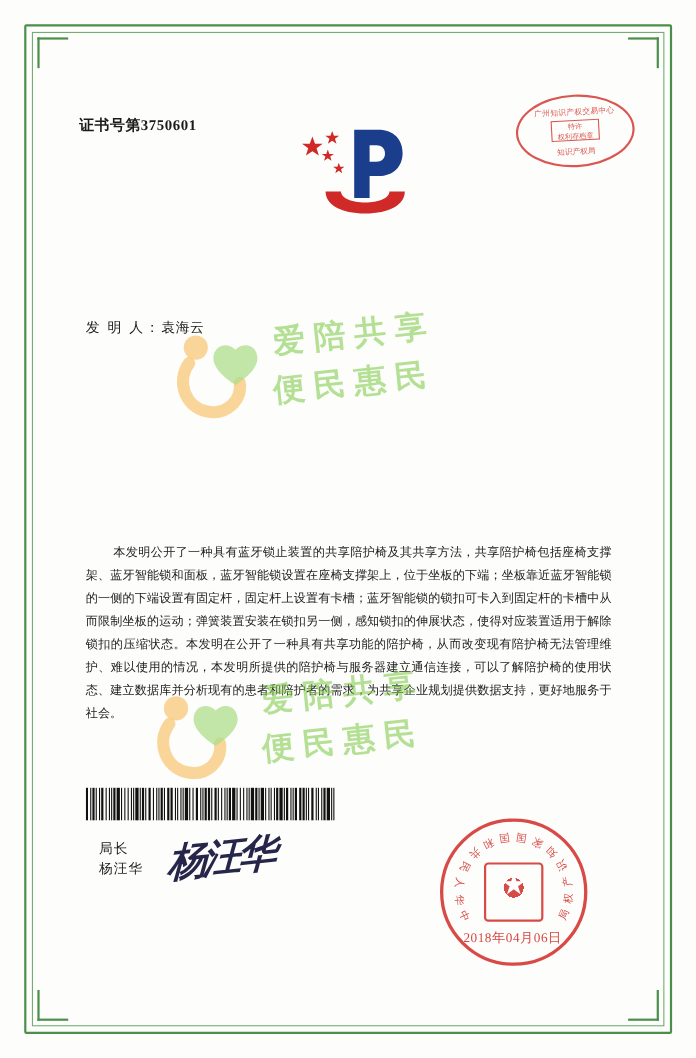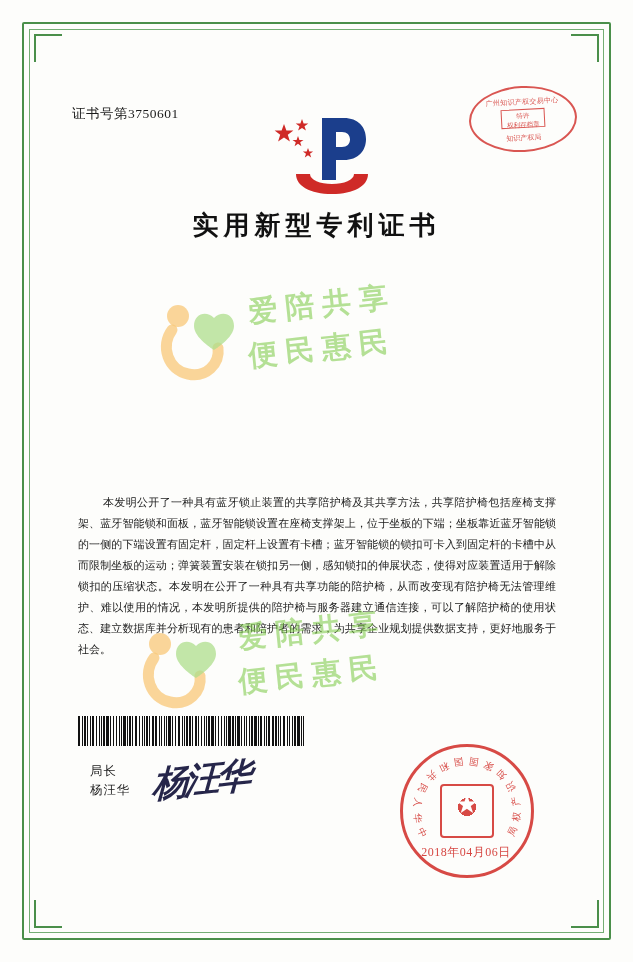--- a/index.html
+++ b/index.html
@@ -46,20 +46,21 @@
   .corner.bl { left: 34px; bottom: 34px; border-right: none; border-top: none; }
   .corner.br { right: 34px; bottom: 34px; border-left: none; border-top: none; }
 
   
   .cert-number {
     position: absolute;
     left: 72px; top: 105px;
     font-size: 13.5px;
     letter-spacing: 0.5px;
     color: #1a1a1a;
+    font-weight: bold;
   }
 
   
   .logo {
     position: absolute;
     left: 262px; top: 108px;
     width: 112px; height: 90px;
   }
 
   
@@ -299,23 +300,25 @@
 
   <div class="stamp-tr">
     <div class="st-l1">广州知识产权交易中心</div>
     <div class="st-box">
       <div>特许</div>
       <div>权利存档章</div>
     </div>
     <div class="st-l3">知识产权局</div>
   </div>
 
-  <div class="doc-title">实用新型专利证书</div>
 
   <div class="fields">
+    <div class="field-row">
+      <span class="field-label">发 明 人：</span><span class="field-value">袁海云</span>
+    </div>
   </div>
 
   <div class="abstract">本发明公开了一种具有蓝牙锁止装置的共享陪护椅及其共享方法，共享陪护椅包括座椅支撑架、蓝牙智能锁和面板，蓝牙智能锁设置在座椅支撑架上，位于坐板的下端；坐板靠近蓝牙智能锁的一侧的下端设置有固定杆，固定杆上设置有卡槽；蓝牙智能锁的锁扣可卡入到固定杆的卡槽中从而限制坐板的运动；弹簧装置安装在锁扣另一侧，感知锁扣的伸展状态，使得对应装置适用于解除锁扣的压缩状态。本发明在公开了一种具有共享功能的陪护椅，从而改变现有陪护椅无法管理维护、难以使用的情况，本发明所提供的陪护椅与服务器建立通信连接，可以了解陪护椅的使用状态、建立数据库并分析现有的患者和陪护者的需求，为共享企业规划提供数据支持，更好地服务于社会。</div>
 
   <div class="barcode">
       <i style="width: 3px;"></i>
       <i style="width: 1px;"></i>
       <i style="width: 2px;"></i>
       <i style="width: 1px;"></i>
       <i style="width: 1px;"></i>

